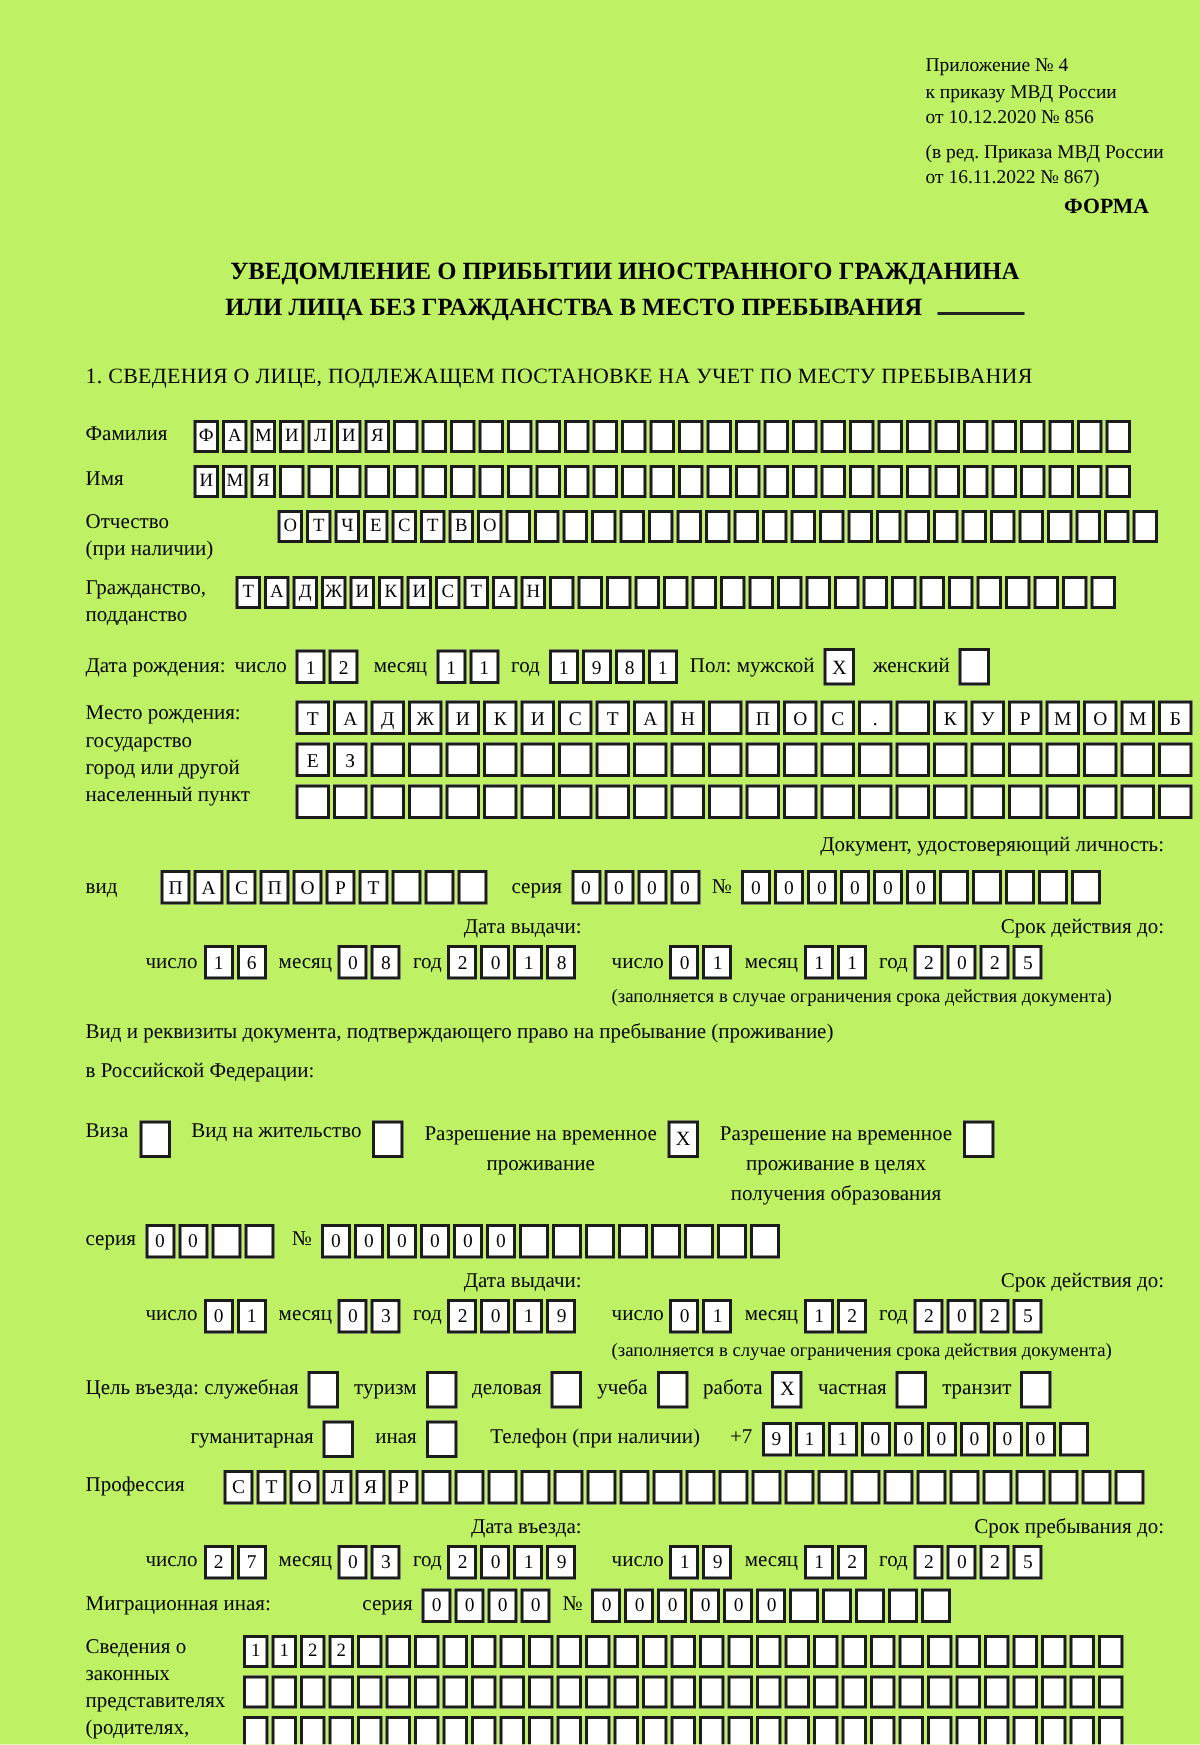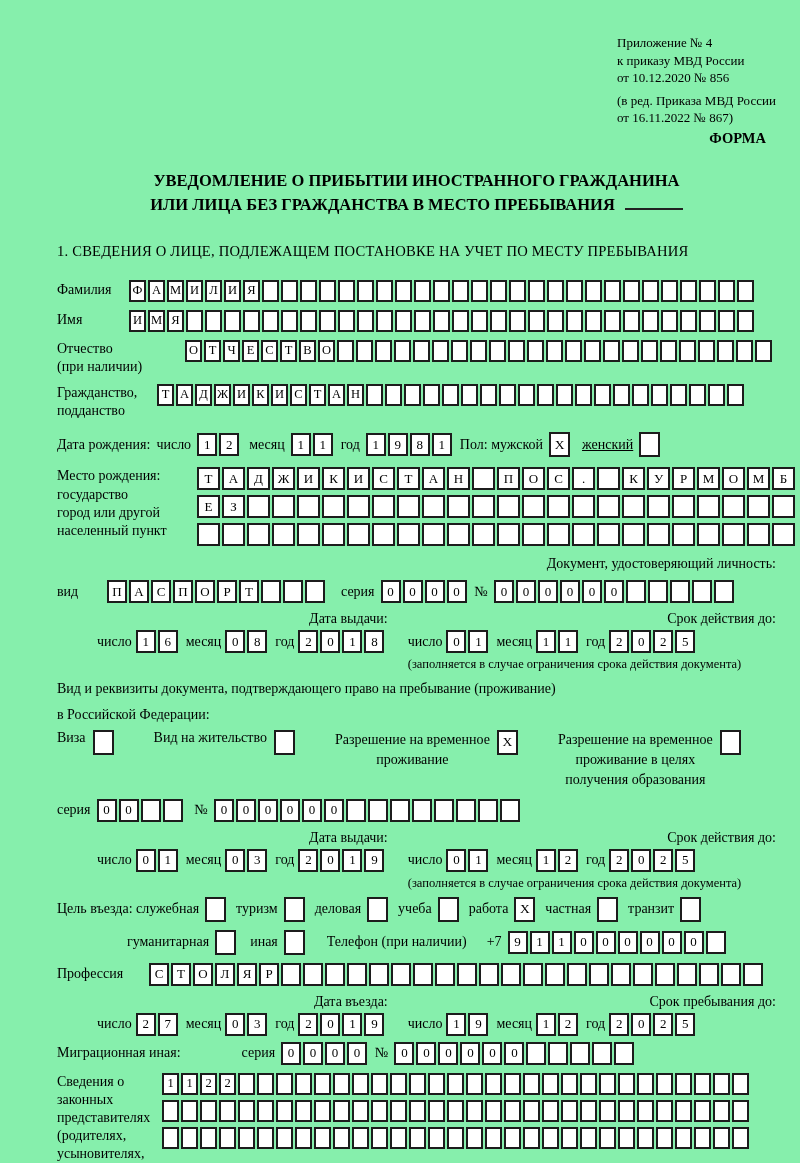--- a/index.html
+++ b/index.html
@@ -1,17 +1,17 @@
 <!DOCTYPE html>
 <html><head>
 <meta charset="utf-8">
 <style>
   html,body{margin:0;padding:0;background:#ffffff;}
   .page{position:relative;width:800px;height:1163px;box-sizing:border-box;
-        padding:34px 24px 20px 57px;overflow:hidden;background:#86efac;color:#000;
+        padding:34px 24px 20px 57px;overflow:hidden;background:#bef264;color:#000;
         font-family:"Liberation Serif","DejaVu Serif",serif;}
   .hdr-right{margin-left:560px;font-size:13px;line-height:1.35;}
   .hdr-ed{margin-top:5px;}
   .forma{margin-top:3px;margin-right:10px;text-align:right;font-weight:bold;font-size:14.5px;}
   .title{margin-top:22px;text-align:center;font-weight:bold;font-size:16.5px;line-height:1.45;}
   .uline{display:inline-block;width:58px;border-bottom:2px solid #222;margin-left:10px;}
   .sec-heading{margin-top:26px;margin-bottom:20px;font-weight:normal;font-size:14.6px;letter-spacing:.2px;}
   .row{display:flex;align-items:flex-start;margin-bottom:8px;}
   .v-center{align-items:center;}
   .lbl{font-size:14px;line-height:1.3;flex:0 0 auto;}
@@ -241,21 +241,21 @@
     <span class="cells mid">
         <span class="cell">1</span>
         <span class="cell">9</span>
         <span class="cell">8</span>
         <span class="cell">1</span>
       </span>
     <span class="lbl-inline" style="margin-left:8px;">Пол: мужской</span>
     <span class="cells cb">
         <span class="cell">X</span>
       </span>
-    <span class="lbl-inline" style="margin-left:12px;text-decoration:underline;">женский</span>
+    <span class="lbl-inline" style="margin-left:12px;">женский</span>
     <span class="cells cb">
         <span class="cell"></span>
       </span>
   </div>
 
   <div class="row" style="margin-top:10px;">
     <div class="lbl w140">
       <div>Место рождения:</div>
       <div>государство</div>
       <div>город или другой</div>
@@ -426,21 +426,21 @@
             <span class="cell">5</span>
           </span>
       </div>
       <div class="note">(заполняется в случае ограничения срока действия документа)</div>
     </div>
   </div>
 
   <div class="intro">Вид и реквизиты документа, подтверждающего право на пребывание (проживание)</div>
   <div class="intro">в Российской Федерации:</div>
 
-  <div class="row" style="margin-top:4px;gap:26px;">
+  <div class="row" style="margin-top:21px;">
     <span class="pair">
       <span class="lbl-inline">Виза</span>
       <span class="cells cb">
           <span class="cell"></span>
         </span>
     </span>
     <span class="pair">
       <span class="lbl-inline">Вид на жительство</span>
       <span class="cells cb">
           <span class="cell"></span>

